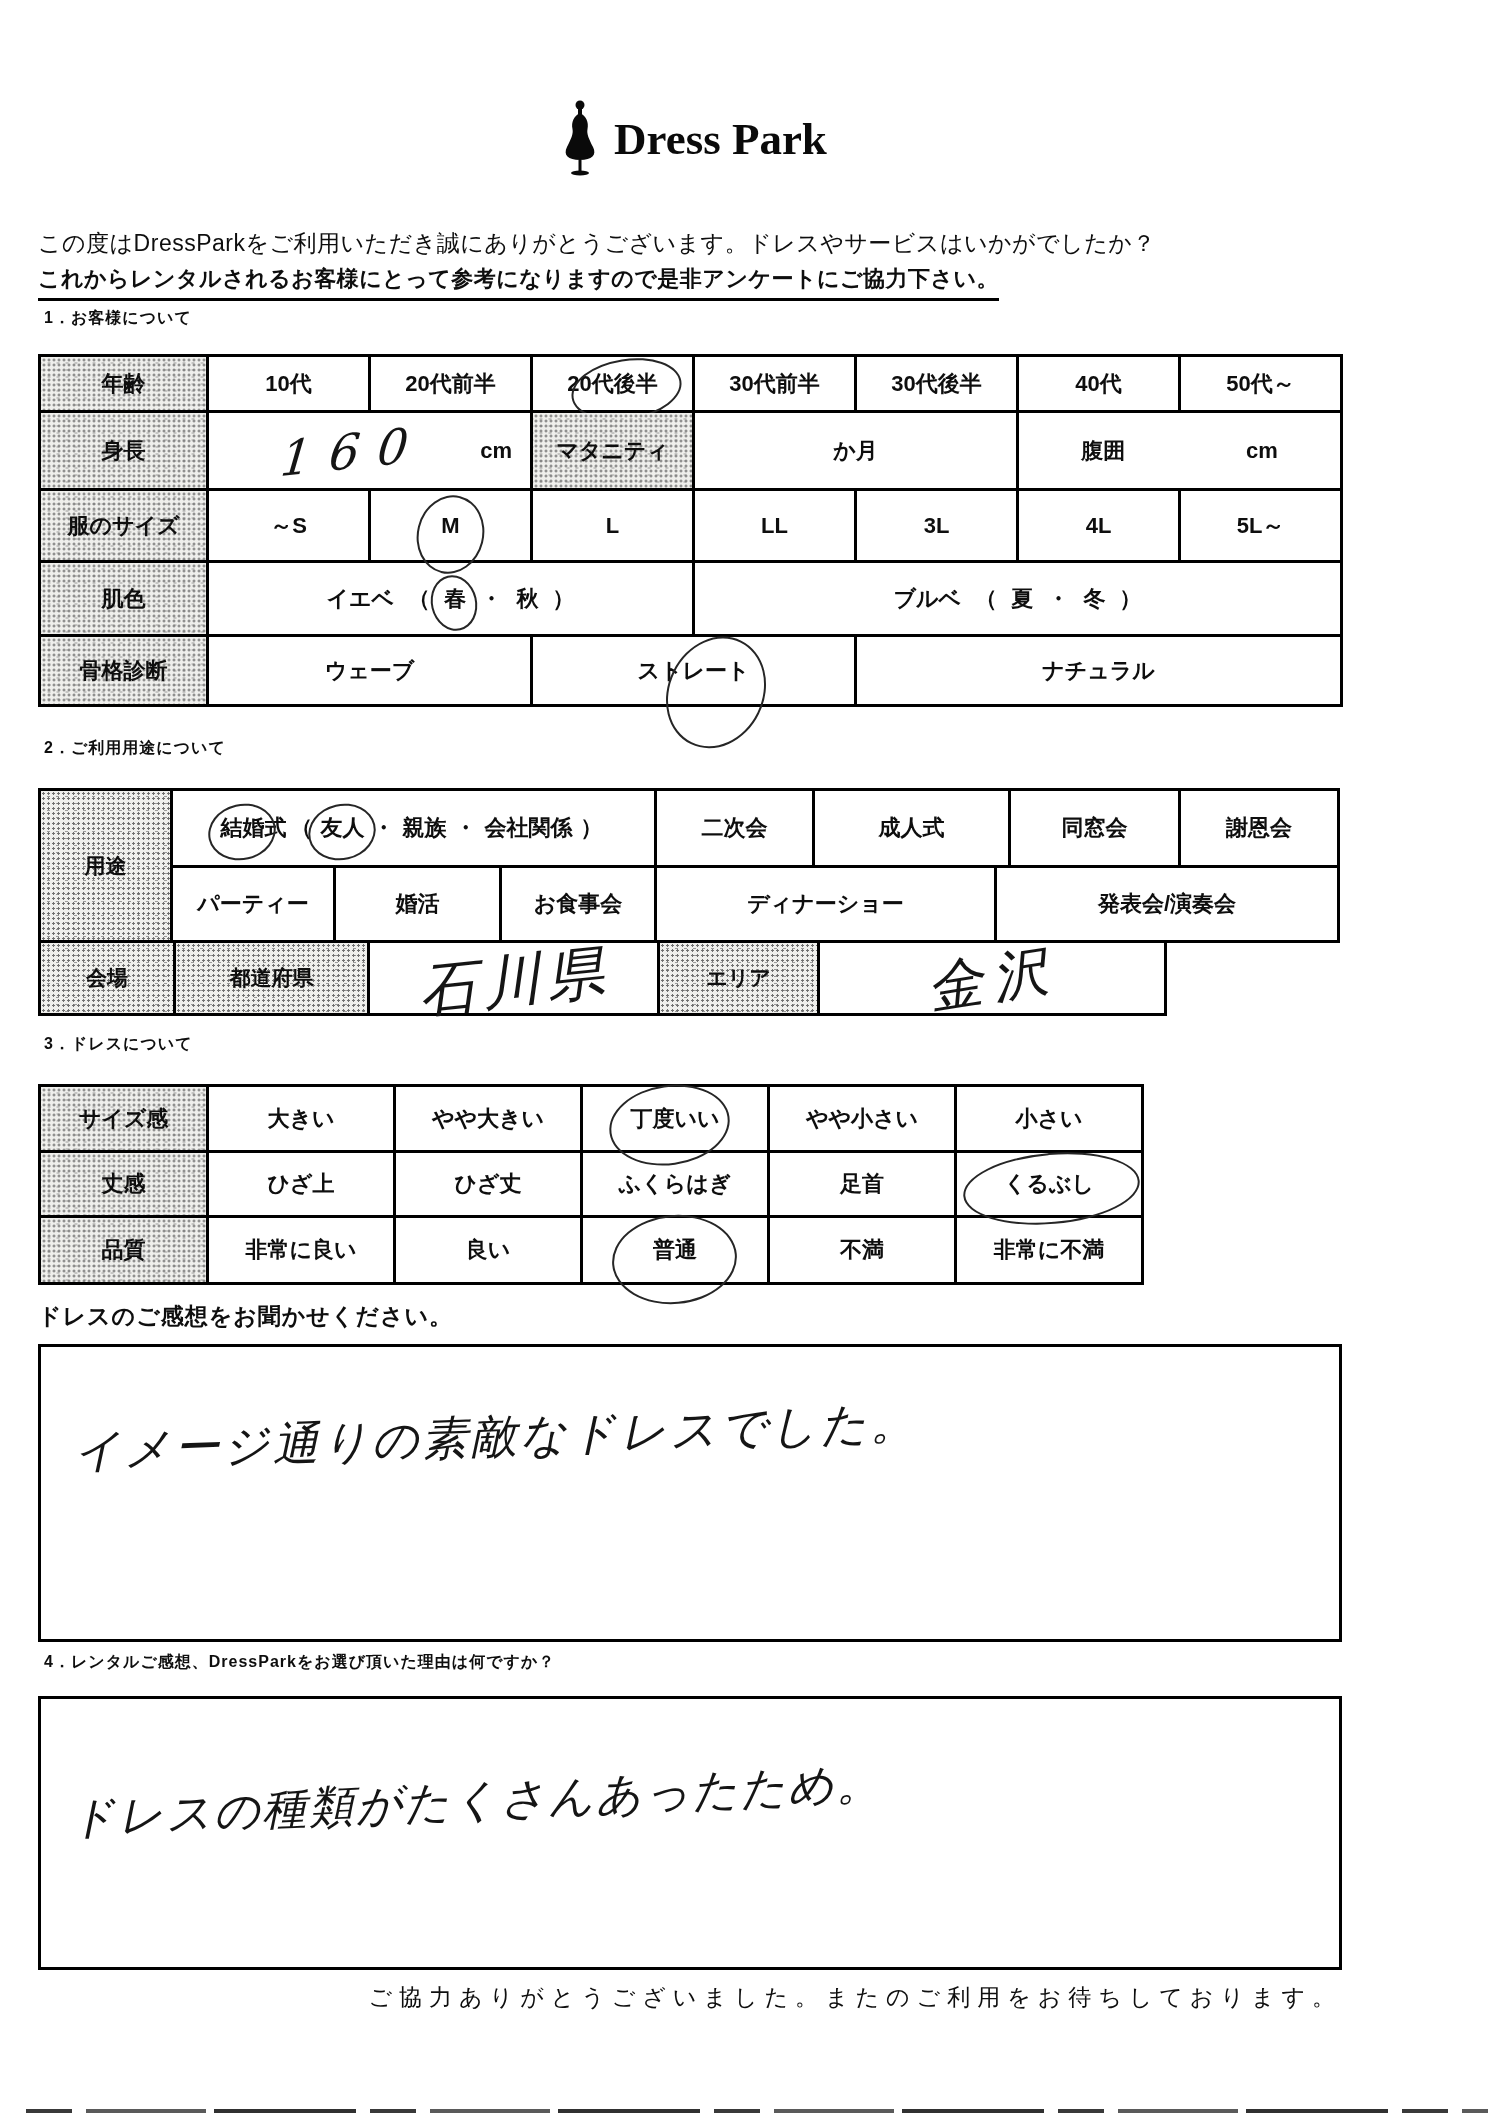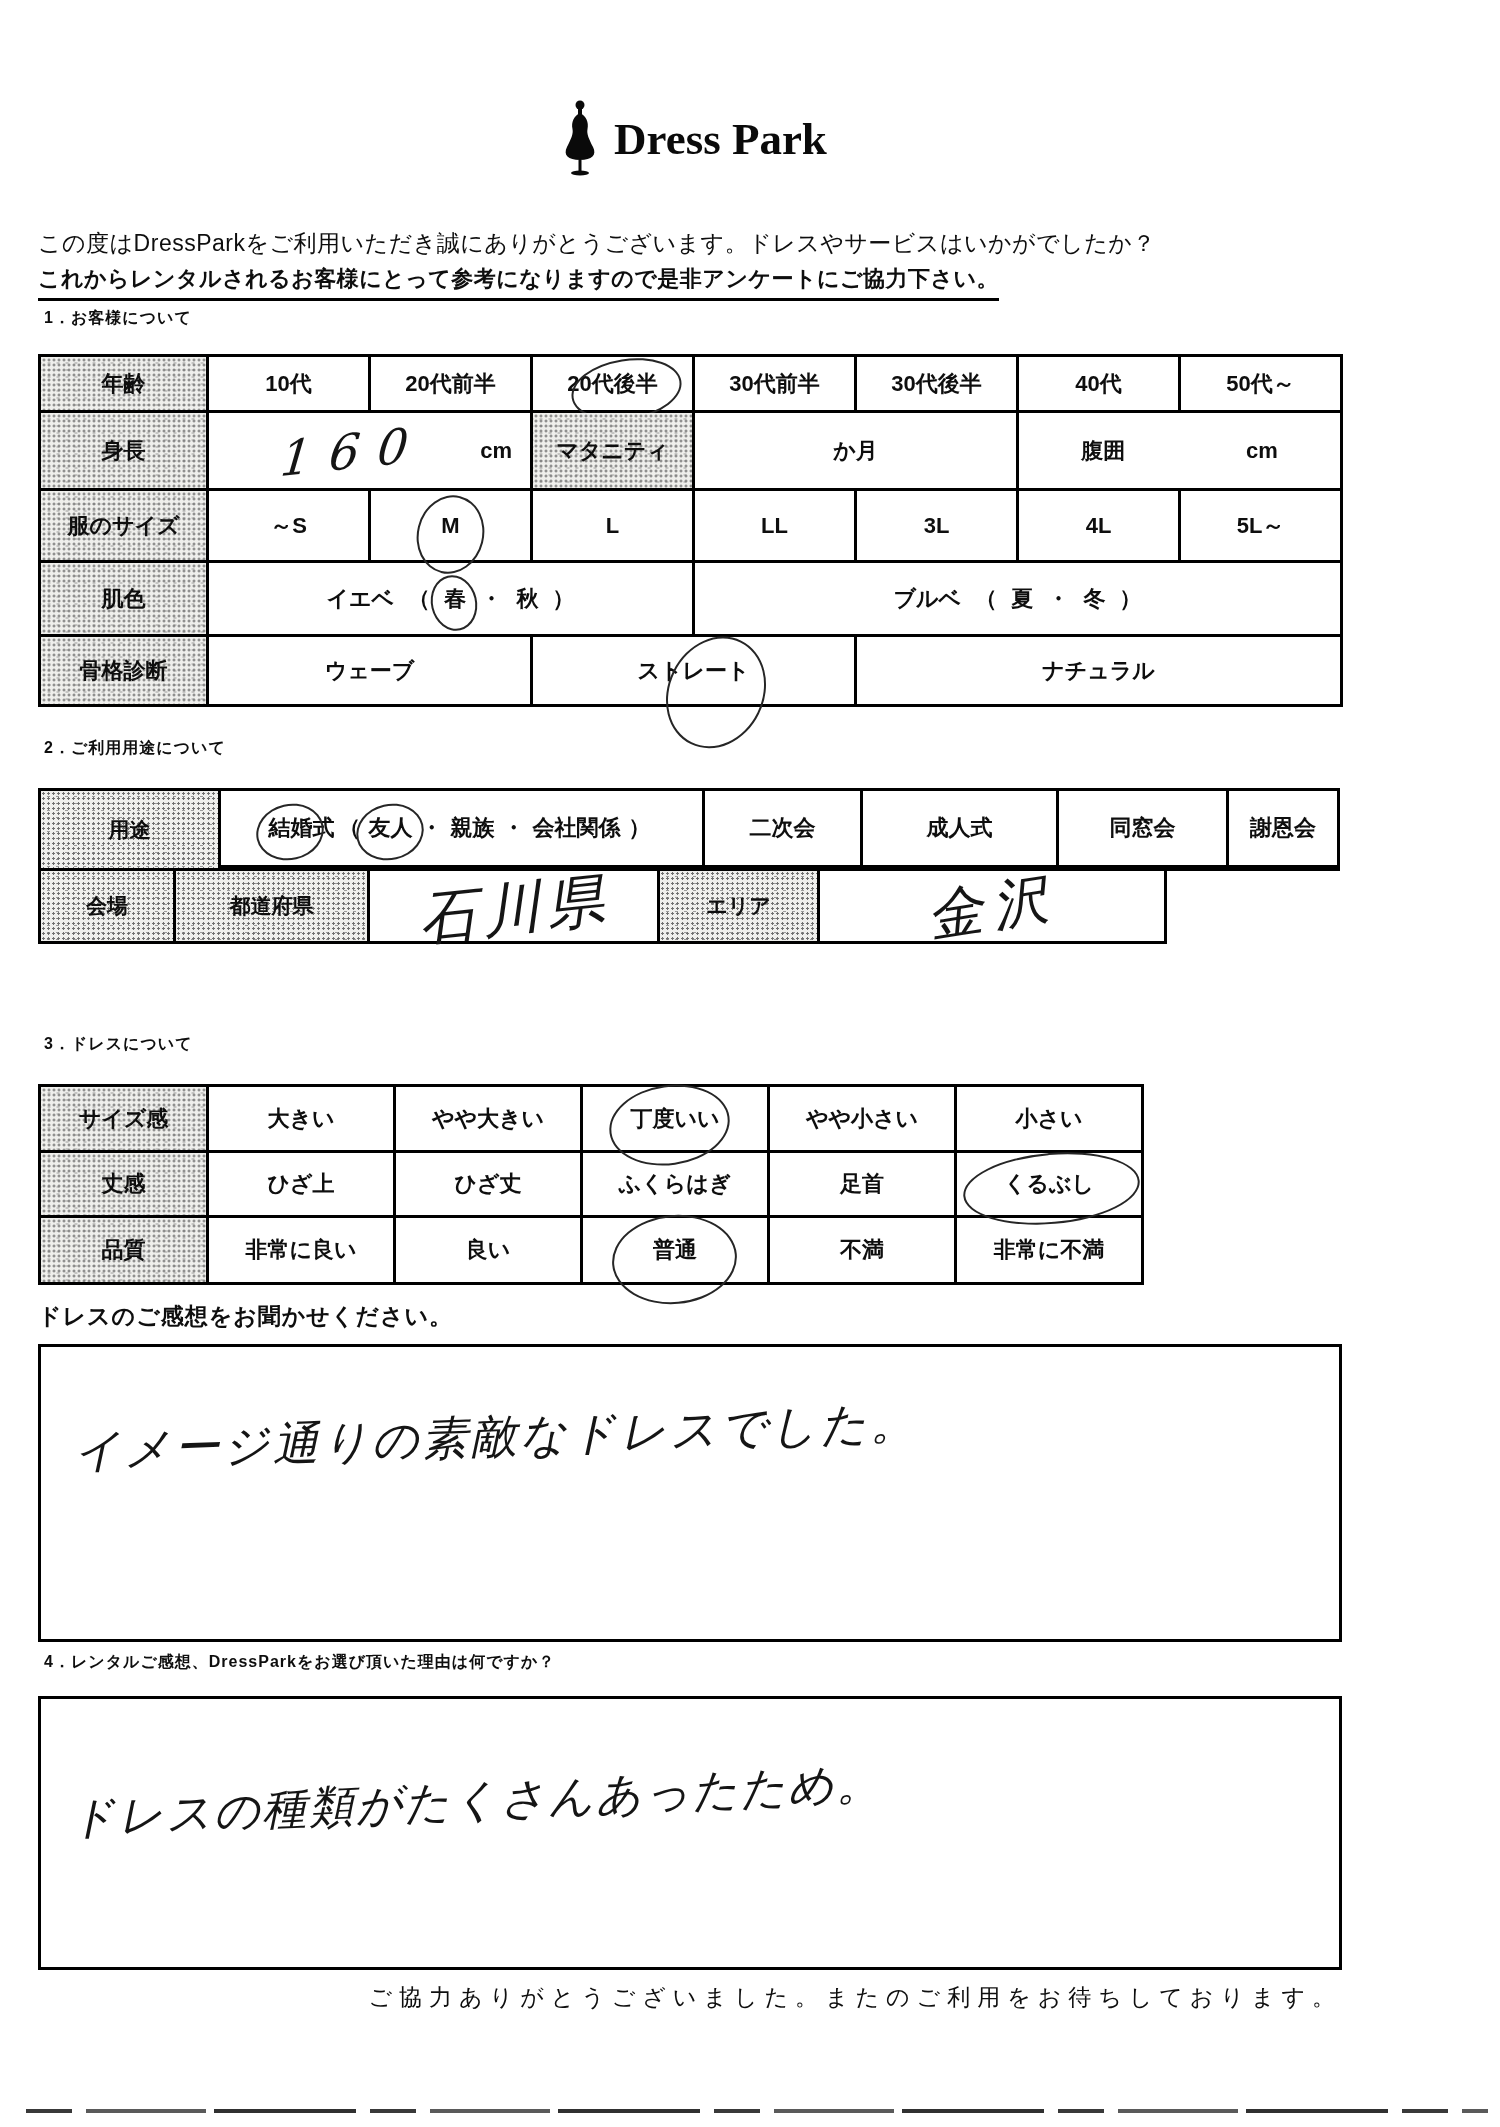--- a/index.html
+++ b/index.html
@@ -29,21 +29,21 @@
   table.frm{border-collapse:collapse;table-layout:fixed;border:2px solid #000;}
   table.frm td{border:3px solid #000;text-align:center;vertical-align:middle;
                font-weight:bold;font-size:22px;padding:0 2px;position:relative;
                overflow:visible;white-space:nowrap;}
   td.hd{font-size:21px;}
 
   
   .t2main{display:flex;border:3px solid #000;width:1302px;box-sizing:border-box;}
   .t2venue{display:flex;border:3px solid #000;width:1129px;box-sizing:border-box;
            margin-top:-3px;height:76px;}
-  .uhd{width:180px;display:flex;align-items:center;justify-content:center;
+  .uhd{width:132px;display:flex;align-items:center;justify-content:center;
        font-weight:bold;font-size:21px;border-right:3px solid #000;box-sizing:border-box;}
   .t2rows{flex:1;display:flex;flex-direction:column;}
   .frow{display:flex;}
   .frow.r1{height:74px;border-bottom:3px solid #000;}
   .frow.r2{height:72px;}
   .fc{display:flex;align-items:center;justify-content:center;font-weight:bold;font-size:22px;
       border-right:3px solid #000;box-sizing:border-box;position:relative;white-space:nowrap;}
   .fc:last-child{border-right:none;}
 
   
@@ -203,20 +203,27 @@
             <span class="wedspan">親族</span>
             <span class="wedspan">・</span>
             <span class="wedspan">会社関係</span>
             <span class="wedspan">）</span>
           </div>
           <div class="fc" style="width:158px;">二次会</div>
           <div class="fc" style="width:196px;">成人式</div>
           <div class="fc" style="width:170px;">同窓会</div>
           <div class="fc" style="flex:1;">謝恩会</div>
         </div>
+        <div class="frow r2">
+          <div class="fc" style="width:163px;">パーティー</div>
+          <div class="fc" style="width:166px;">婚活</div>
+          <div class="fc" style="width:155px;">お食事会</div>
+          <div class="fc" style="width:340px;">ディナーショー</div>
+          <div class="fc" style="flex:1;">発表会/演奏会</div>
+        </div>
       </div>
     </div>
     <div class="t2venue">
       <div class="fc stipple" style="width:135px;font-size:21px;">会場</div>
       <div class="fc stipple" style="width:194px;font-size:21px;">都道府県</div>
       <div class="fc" style="width:290px;">
         <span class="hand handpref">石川県</span>
       </div>
       <div class="fc stipple" style="width:160px;font-size:21px;">エリア</div>
       <div class="fc" style="flex:1;">

